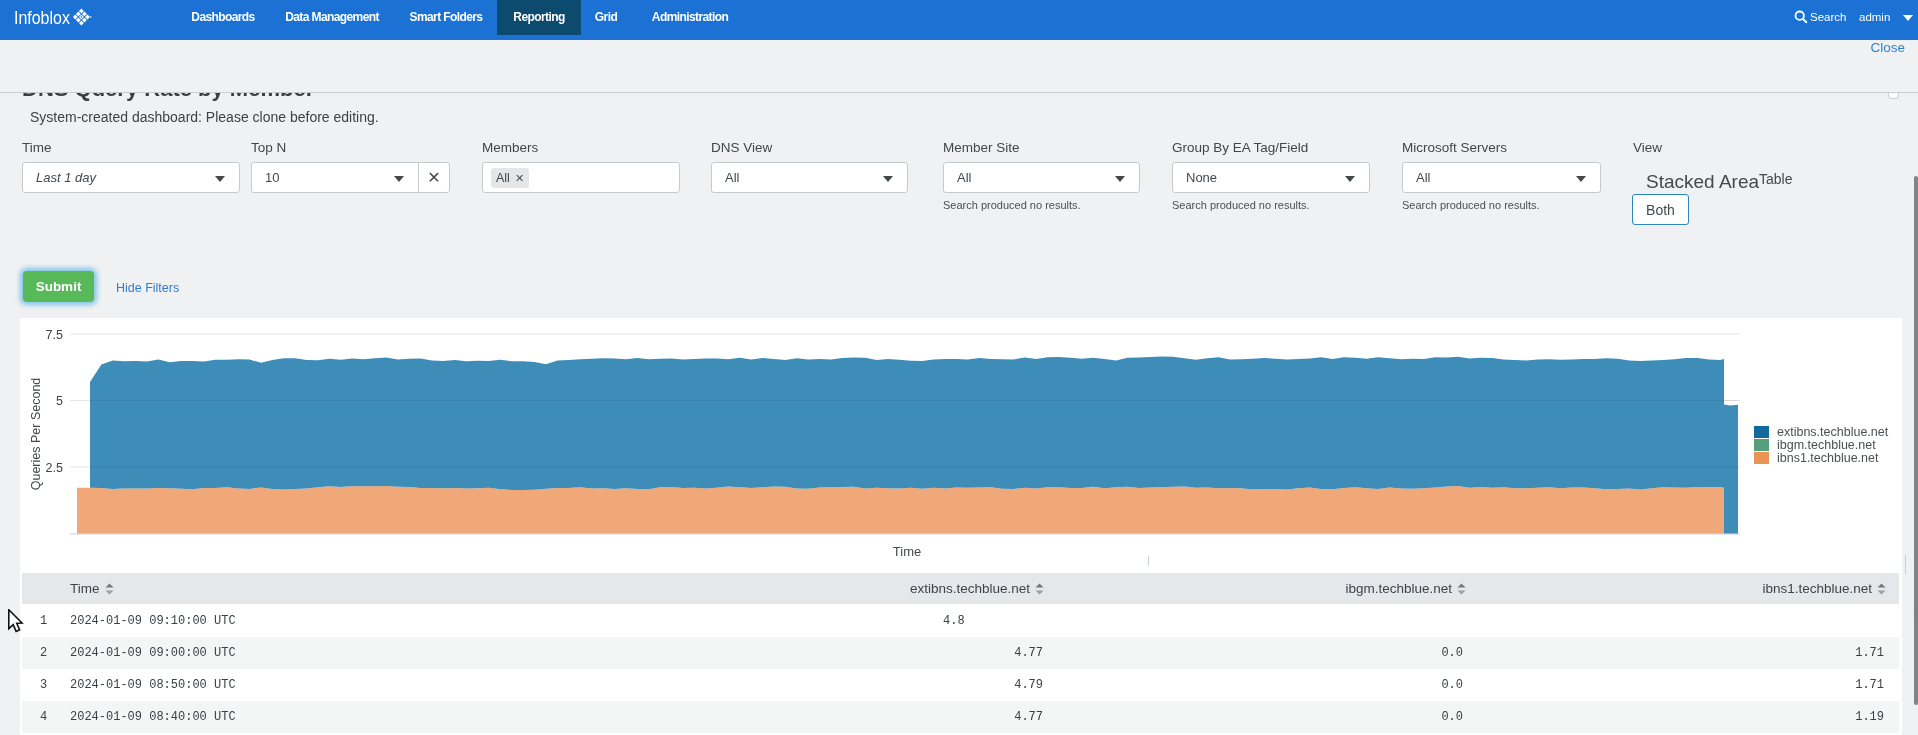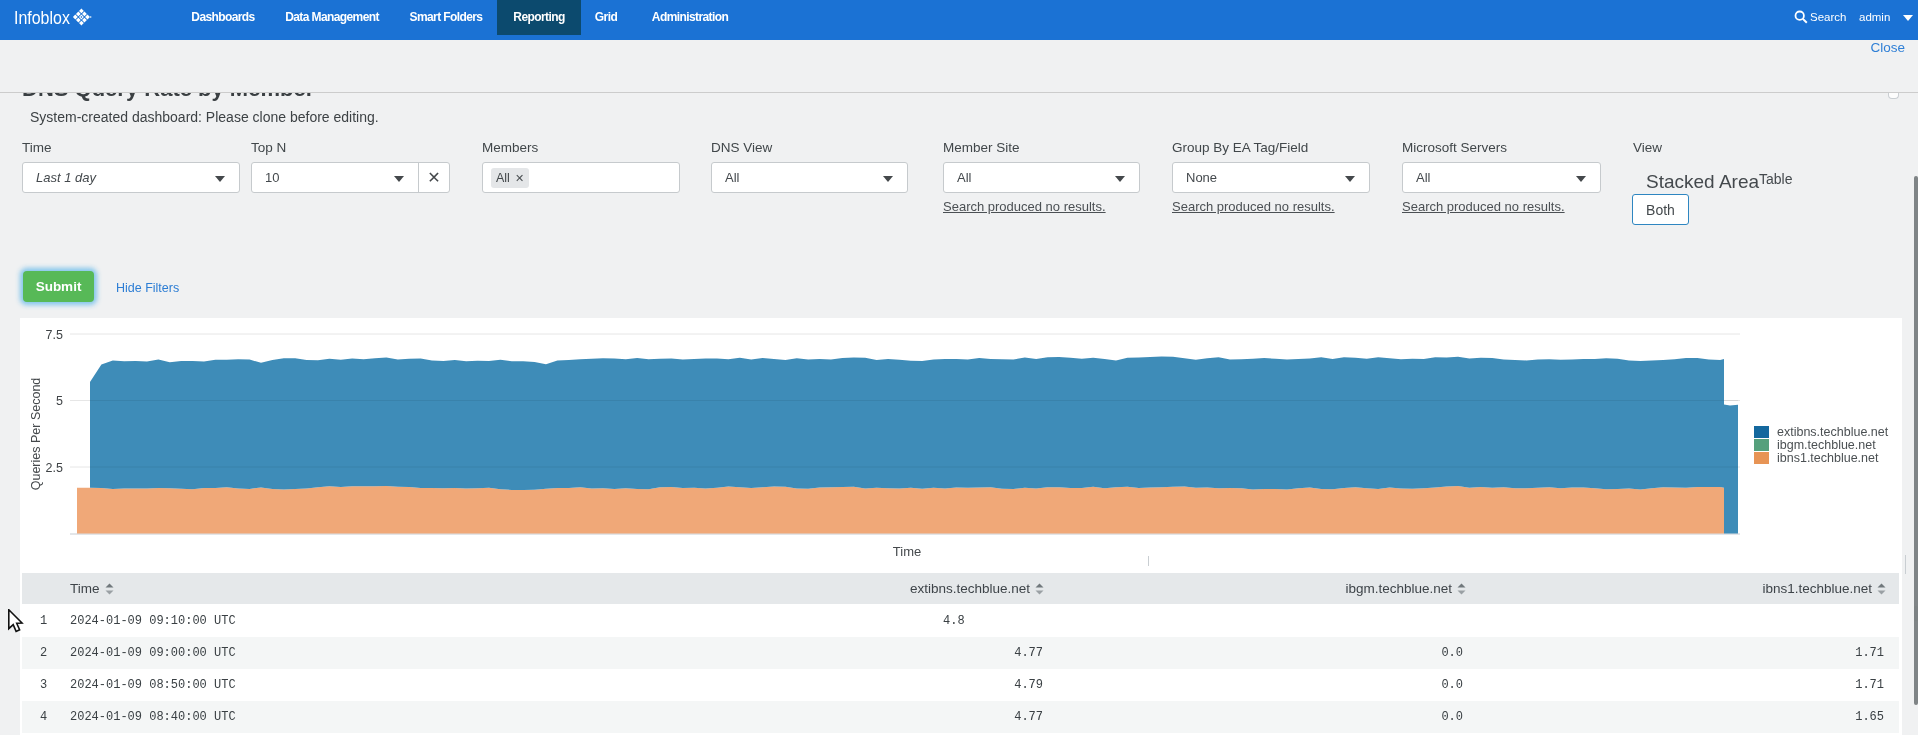--- a/index.html
+++ b/index.html
@@ -18,21 +18,21 @@
   #banner span { position:absolute; left:12px; top:4px; font-size:10.5px; font-weight:bold; letter-spacing:-0.75px; color:#2e2e2e; white-space:nowrap; }
 
   
   #h1 { position:absolute; left:22px; top:78px; font-size:22px; line-height:22px; font-weight:bold; color:#3a3f42; z-index:1; }
   #subtitle { position:absolute; left:22px; top:109px; font-size:14px; color:#3d4245;margin-left:8px; }
 
   
   .flabel { position:absolute; top:140px; font-size:13.5px; color:#41474a; white-space:nowrap; }
   .fsel { position:absolute; top:162px; height:31px; background:#fff; border:1px solid #c6cacd; border-radius:3px; font-size:13px; color:#44494d; line-height:29px; padding-left:13px; }
   .caret { position:absolute; right:14px; top:13px; width:0; height:0; border-left:5px solid transparent; border-right:5px solid transparent; border-top:6px solid #44484b; }
-  .noresult { position:absolute; top:199px; font-size:13px; color:#4b5054;text-decoration:underline; }
+  .noresult { position:absolute; top:199px; font-size:11px; color:#4b5054; }
 
   
   #members { position:absolute; left:482px; top:162px; width:198px; height:31px; background:#fff; border:1px solid #c6cacd; border-radius:3px; }
   #chip { position:absolute; left:8px; top:5px; height:20px; background:#e4e6e8; border-radius:3px; font-size:12.5px; color:#42474a; line-height:20px; padding:0 5px; }
   #both { position:absolute; left:1632px; top:194px; width:57px; height:31px; border:1px solid #2e86c1; border-radius:3px; background:#fff; font-size:14px; color:#44494c; text-align:center; line-height:30px; }
 
   
   #submit { position:absolute; left:23px; top:271px; width:71px; height:31px; background:#57b957; border-radius:4px; color:#fff; font-size:13.5px; font-weight:bold; text-align:center; line-height:31px; box-shadow:0 0 5px 2.5px rgba(125,195,235,0.95); }
   #hidef { position:absolute; left:116px; top:281px; font-size:12.5px; color:#2c7dd4; }
 
@@ -179,21 +179,21 @@
     <div style="left:48px;">2024-01-09 08:50:00 UTC</div>
     <div style="left:921px; width:100px; text-align:right;">4.79</div>
     <div style="left:1341px; width:100px; text-align:right;">0.0</div>
     <div style="left:1762px; width:100px; text-align:right;">1.71</div>
 </div>
 <div class="trow" style="top:701px; background:#f4f6f6;">
   <div style="left:18px; width:7px;">4</div>
     <div style="left:48px;">2024-01-09 08:40:00 UTC</div>
     <div style="left:921px; width:100px; text-align:right;">4.77</div>
     <div style="left:1341px; width:100px; text-align:right;">0.0</div>
-    <div style="left:1762px; width:100px; text-align:right;">1.65</div>
+    <div style="left:1762px; width:100px; text-align:right;">1.19</div>
 </div>
 
 <div style="position:absolute; left:1888px; top:93px; width:11px; height:6px; background:#fdfdfd; border:1px solid #c9ced2; border-top:none; border-radius:0 0 4px 4px; z-index:3;"></div>
 <div style="position:absolute; left:1148px; top:556px; width:1px; height:10px; background:#c9ced2;"></div>
 <div style="position:absolute; left:1905px; top:555px; width:1px; height:19px; background:#c9ced2;"></div>
 <div style="position:absolute; left:1913.5px; top:606px; width:4.5px; height:15px; background:#7d8284; border-radius:3px; z-index:7;"></div>
 
 <div style="position:absolute; left:1914px; top:176px; width:3.5px; height:529px; background:#7f8486; border-radius:2px; z-index:6;"></div>
 
 <svg width="17" height="25" viewBox="0 0 17 25" style="position:absolute;left:8px;top:609px;z-index:7;">

